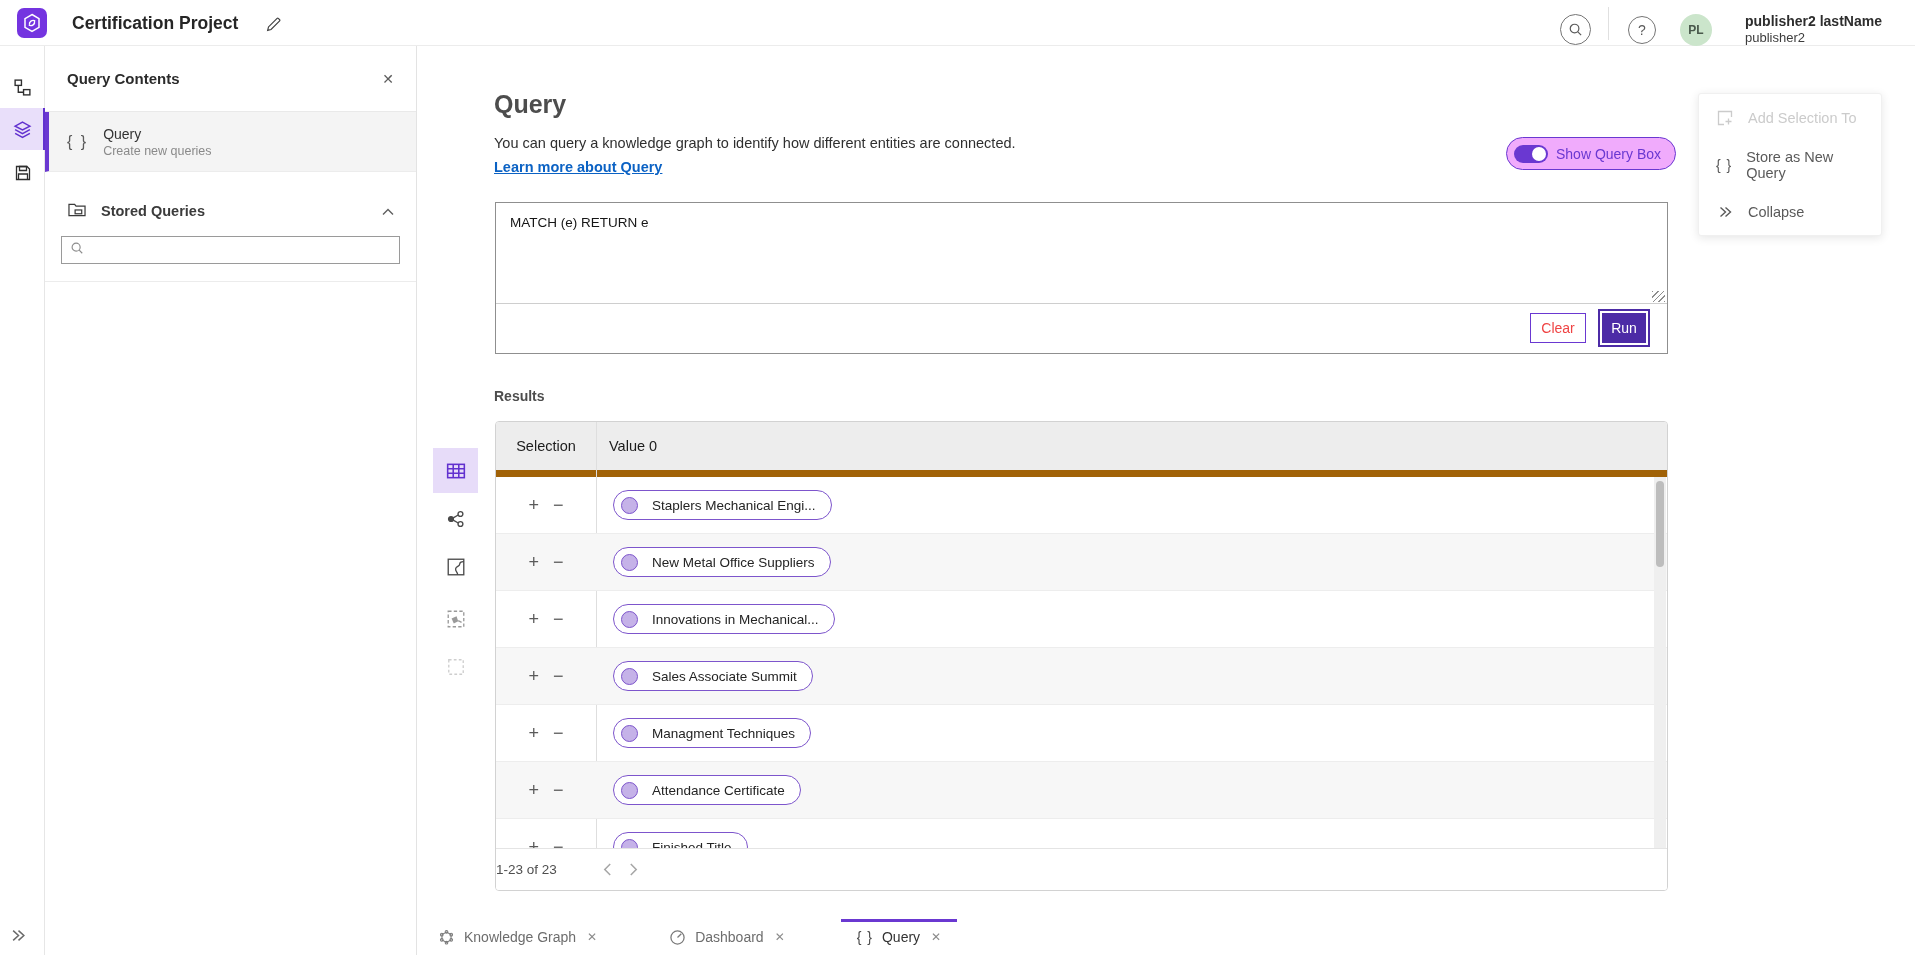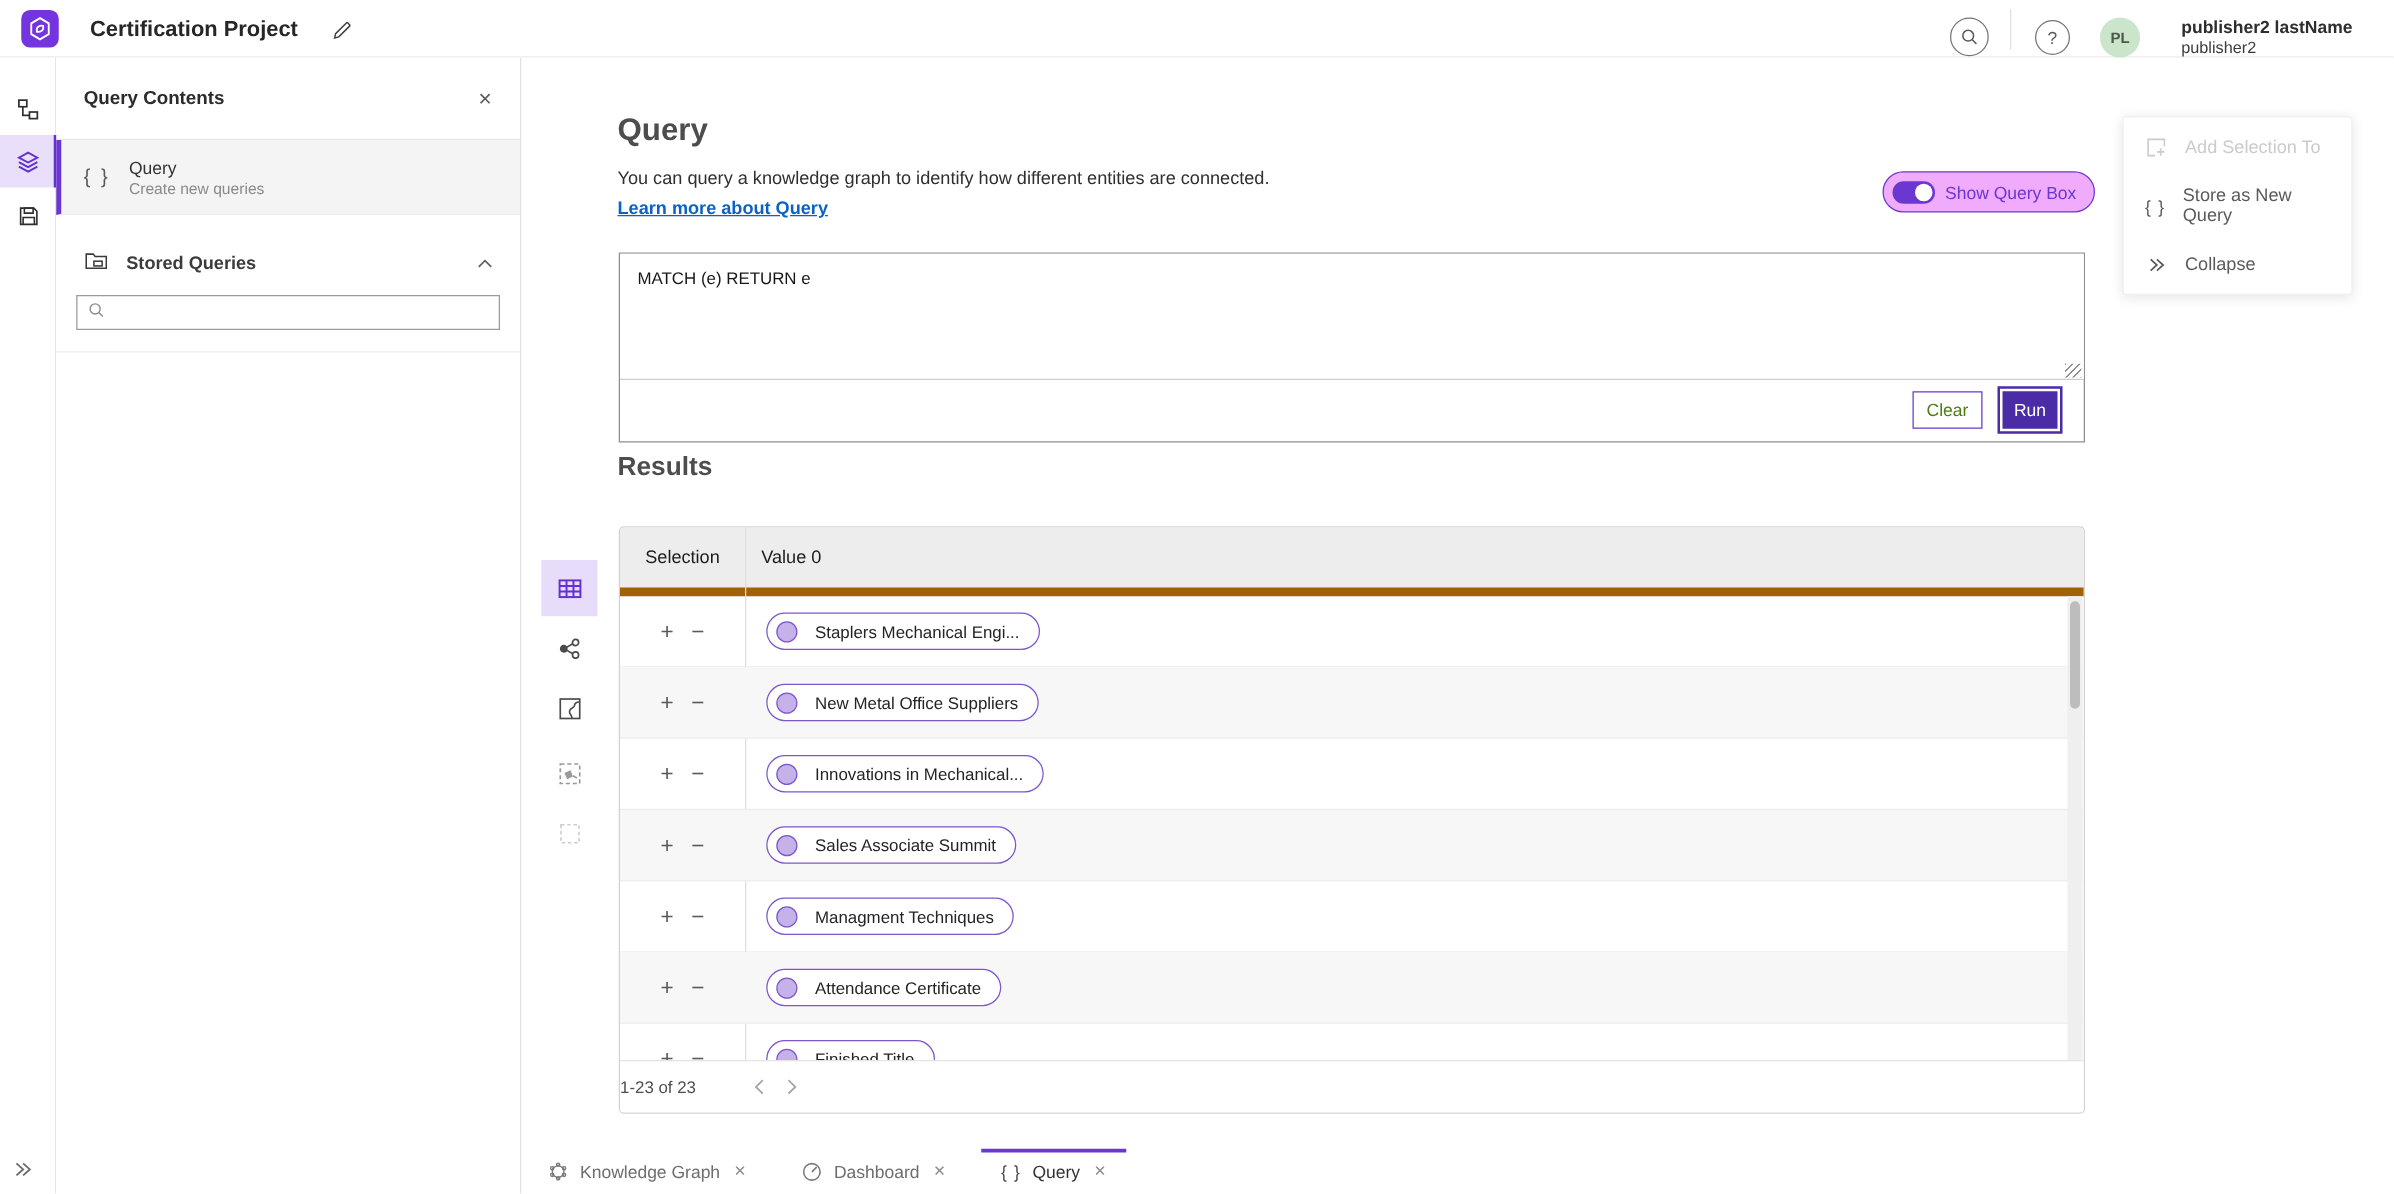--- a/index.html
+++ b/index.html
@@ -73,27 +73,27 @@
   .query-card { position:absolute; left:495px; top:202px; width:1173px; height:152px;
     border:1px solid #8f8f8f; background:#fff; }
   .query-textarea { position:absolute; left:0; top:0; width:100%; height:100px; border:none;
     resize:none; outline:none; padding:12px 14px; font-size:13.5px; color:#161616;
     font-family:"Liberation Sans", sans-serif; }
   .qc-divider { position:absolute; left:0; right:0; top:100px; border-top:1px solid #cecece; }
   .resize-handle { position:absolute; right:2px; top:88px; width:13px; height:11px;
     background:repeating-linear-gradient(135deg,#8e8e8e 0 1px,transparent 1px 4px); }
   .query-footer { position:absolute; left:0; right:0; bottom:0; height:51px; display:flex;
     align-items:center; justify-content:flex-end; gap:14px; padding-right:16px; }
-  .btn-clear { min-width:56px; height:30px; border:1px solid #6a38d1; color:#4d7c0f;
+  .btn-clear { min-width:56px; height:30px; border:1px solid #6a38d1; color:#ef4444;
     background:#fff; font-size:14px; }
   .btn-run { min-width:48px; height:34px; background:#4c2ba6; color:#fff; font-size:14px;
     border:2px solid #fff; box-shadow:0 0 0 2px #4c2ba6; margin-right:3px; }
 
   
-  .results-heading { position:absolute; left:494px; top:362px; font-size:21px; font-weight:700; color:#4d4d4d; }
+  .results-heading { position:absolute; left:494px; top:388px; font-size:14px; font-weight:700; color:#4d4d4d; }
   .results-card { position:absolute; left:495px; top:421px; width:1173px; height:470px;
     border:1px solid #d2d2d2; border-radius:4px; background:#fff; overflow:hidden; }
   .results-header { height:55px; background:#ededed; border-bottom:7px solid #a16207;
     display:flex; align-items:center; font-size:14.5px; color:#1c1c1c; }
   .col-selection { width:100px; text-align:center; }
   .col-value { padding-left:13px; }
   .col-divider { position:absolute; left:100px; top:0; height:428px; width:1px; background:#dedede; }
   .rows-viewport { position:absolute; left:0; top:55px; right:0; bottom:42px; overflow:hidden; }
   .result-row { height:57px; display:flex; align-items:center; border-bottom:1px solid #ededed; }
   .result-row:nth-child(even) { background:#f7f7f7; }
@@ -123,21 +123,21 @@
   
   .context-menu { position:absolute; left:1698px; top:93px; width:184px; background:#fff;
     border:1px solid #f0f0f0; border-radius:3px; box-shadow:0 2px 10px rgba(0,0,0,0.10); z-index:25; }
   .menu-item { display:flex; align-items:center; gap:13px; height:47px; padding:0 16px;
     font-size:14.5px; color:#5a5a5a; cursor:pointer; }
   .menu-item .mi-icon { width:20px; display:flex; justify-content:center; color:inherit; }
   .menu-item.disabled { color:#cbcbcb; }
 
   
   .bottom-bar { position:absolute; left:418px; right:0; bottom:0; height:36px; background:#fff;
-    display:flex; align-items:center; z-index:15; }
+    display:flex; align-items:center; z-index:15;gap:28px; }
   .tab { position:relative; height:36px; display:flex; align-items:center; gap:9px;
     padding:0 16px; font-size:14px; color:#6d6d6d; margin-right:12px; cursor:pointer; }
   .tab .tab-icon { display:flex; color:#7a7a7a; }
   .tab.active { color:#333; }
   .tab.active .tab-icon { color:#4a4a4a; }
   .tab.active::before { content:''; position:absolute; left:0; right:0; top:0; height:3px; background:#6a38d1; }
   .tab-close { font-size:12px; color:#8b8b8b; margin-left:2px; }
 </style>
 </head>
 <body>

